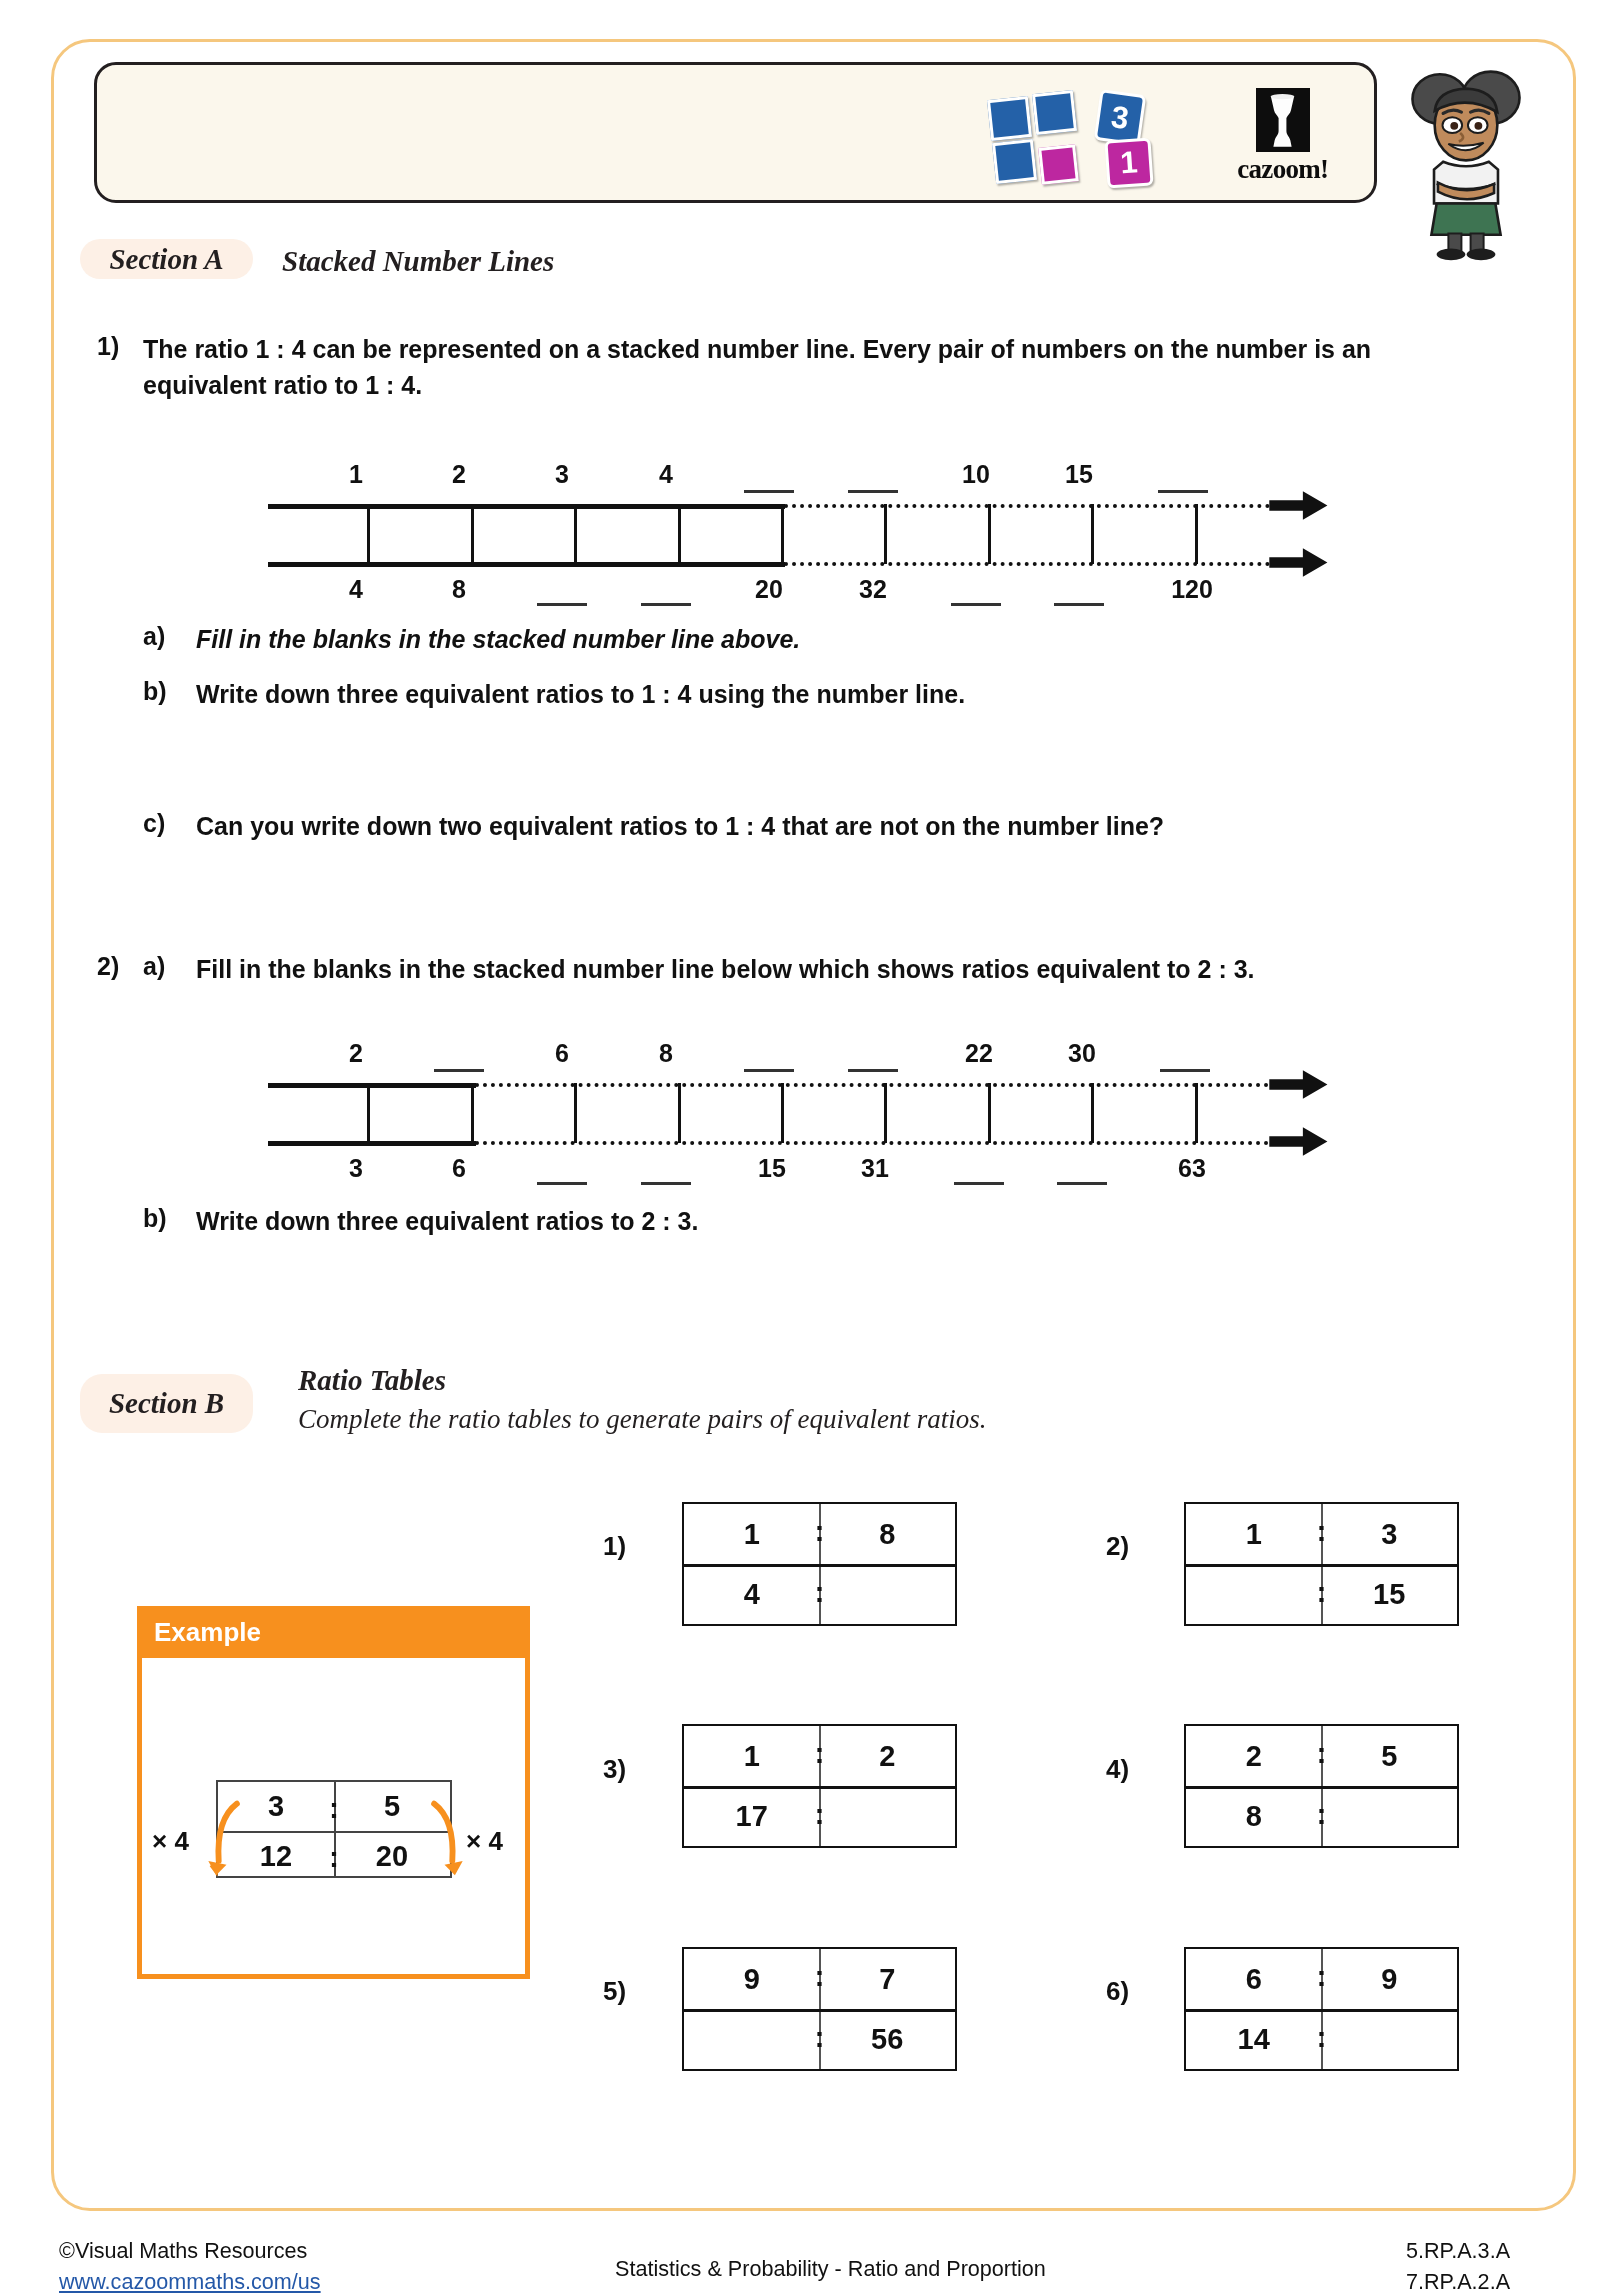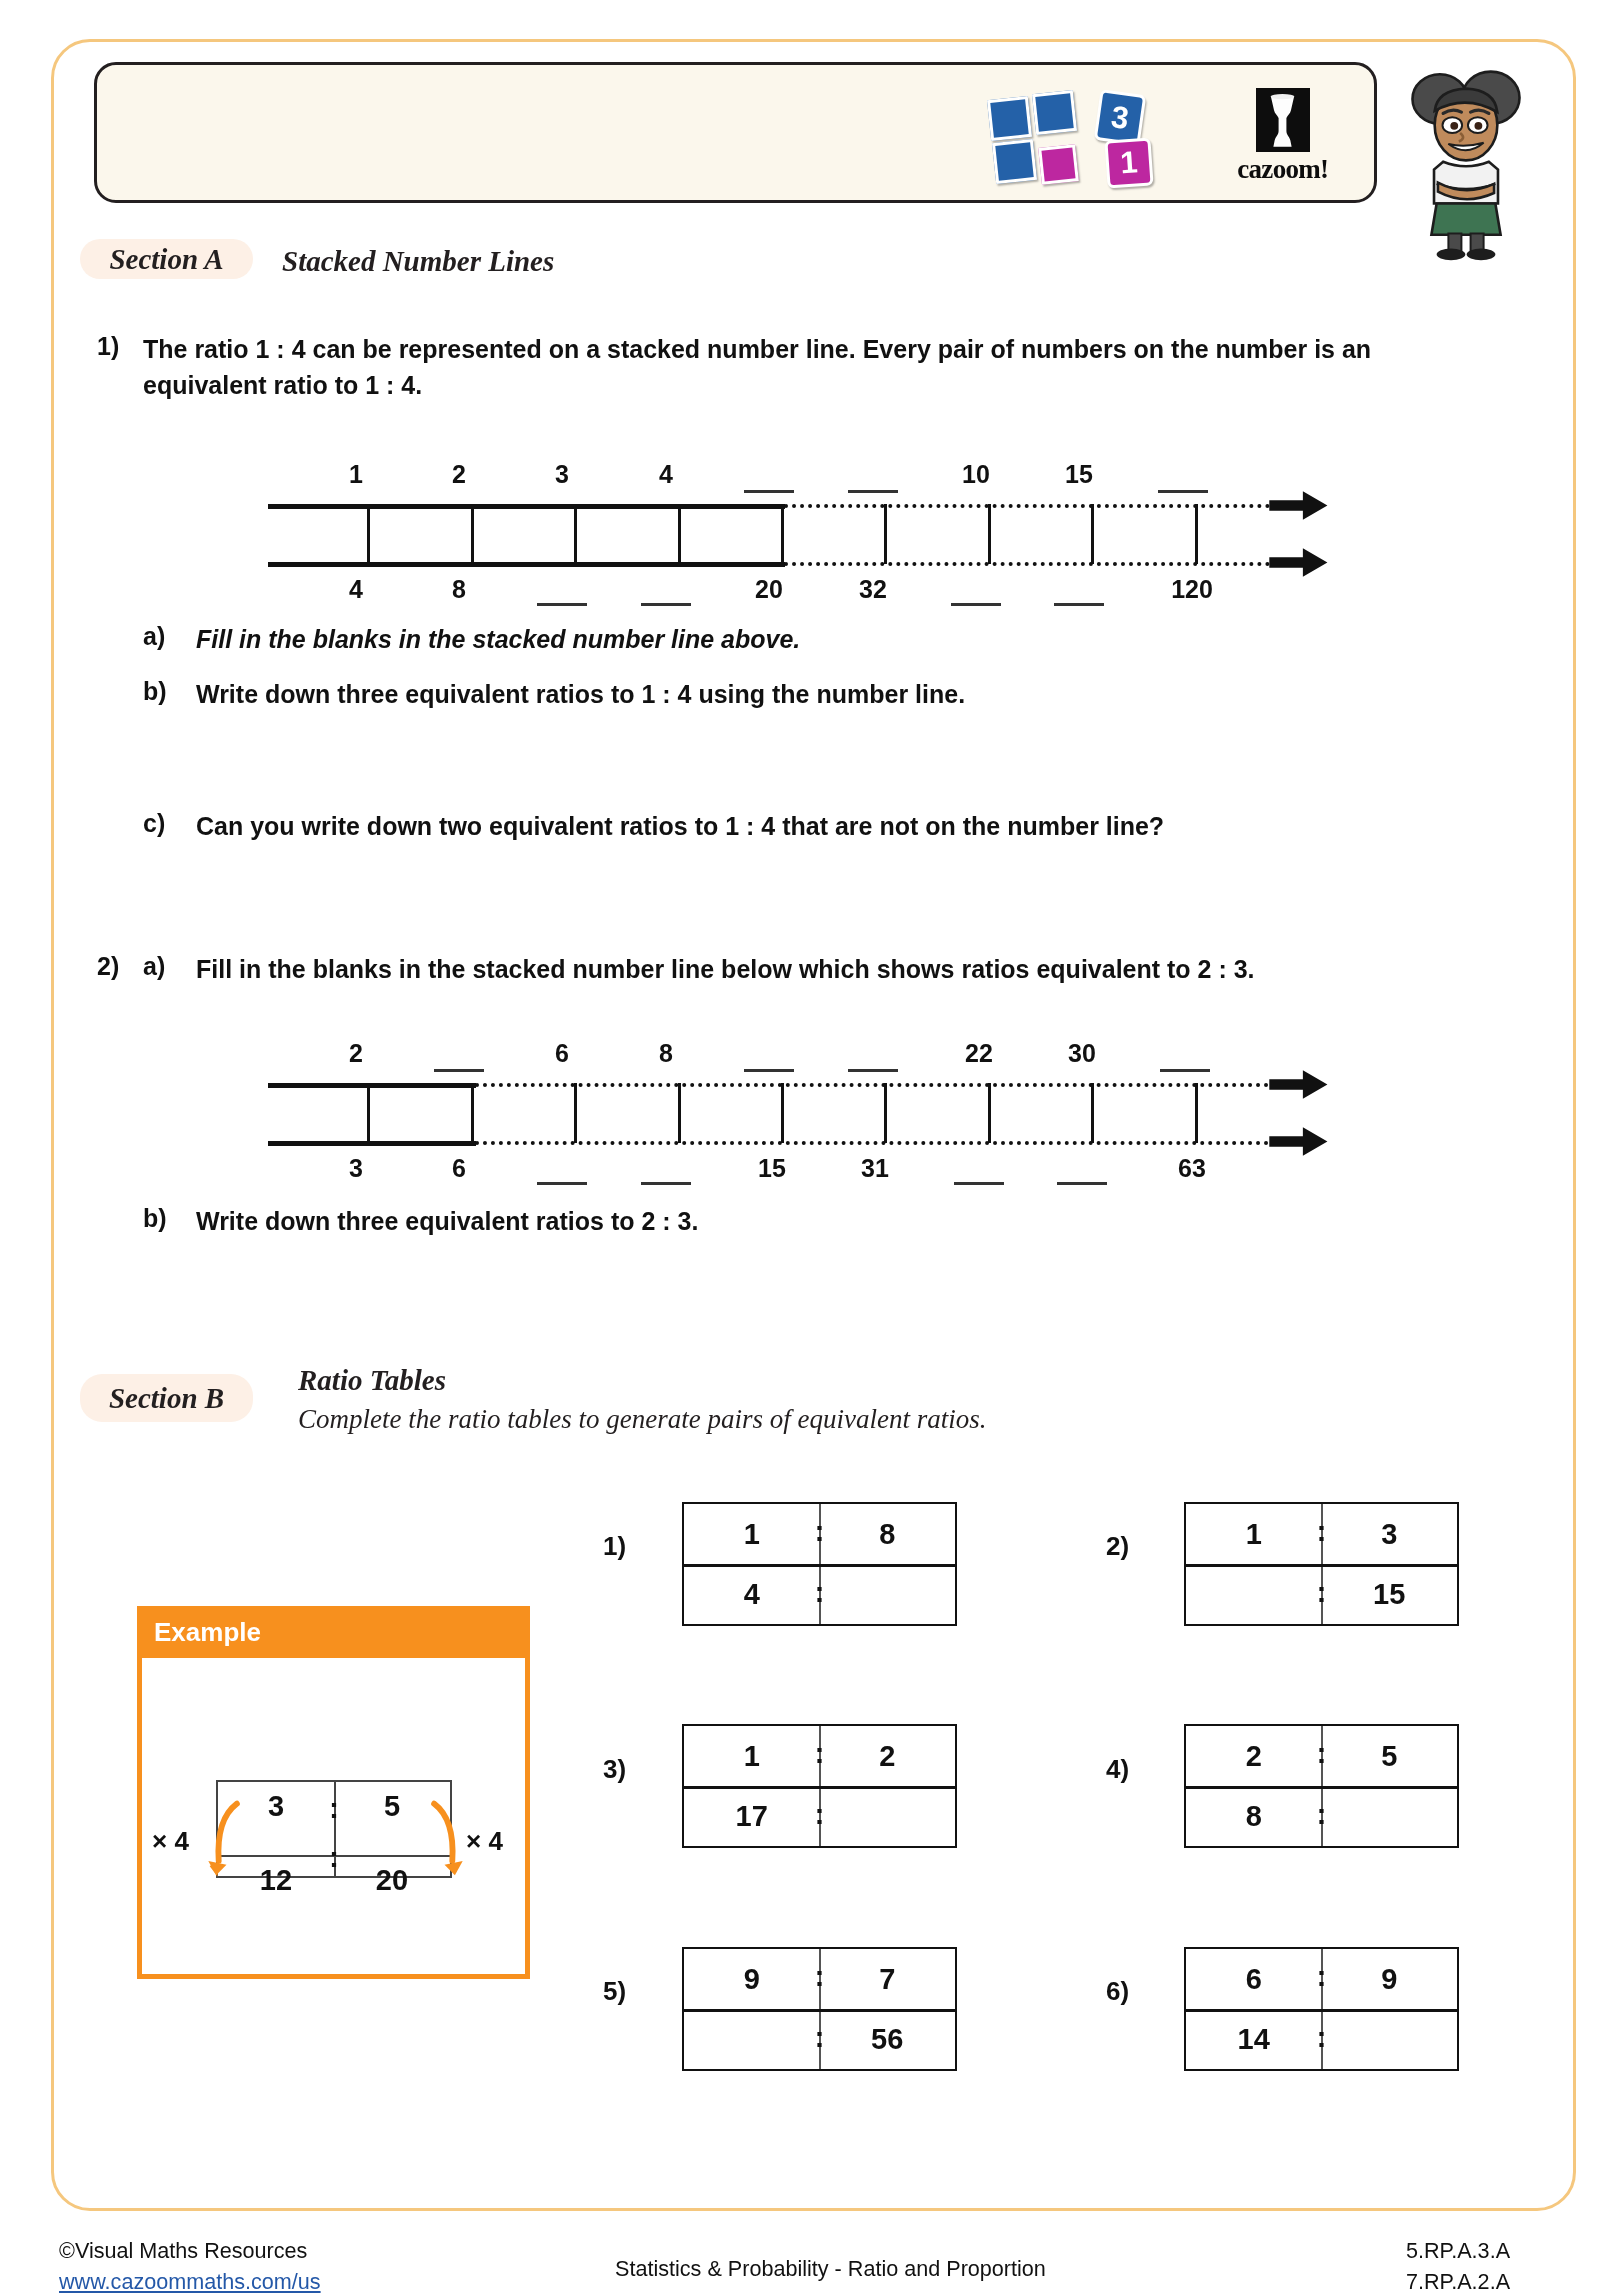--- a/index.html
+++ b/index.html
@@ -129,21 +129,21 @@
     background:#f7901e;
     color:#fff; font-size:26px; font-weight:700;
     display:flex; align-items:center; padding-left:17px;
   }
   .ex-table{
     position:absolute; left:216px; top:1780px;
     width:236px; height:98px;
     border:2px solid #444;
   }
   .ex-table .row{ position:absolute; left:0; width:100%; height:49px; display:flex; }
-  .ex-table .row.r2{ top:49px; border-top:2px solid #444;margin-top:24px; }
+  .ex-table .row.r2{ top:49px; border-top:2px solid #444; }
   .ex-cell{ width:50%; display:flex; align-items:center; justify-content:center;
             font-size:29px; font-weight:700; color:#111; }
   .ex-vline{ position:absolute; left:50%; top:0; width:2px; height:100%; background:#444; }
   .ex-colon{ position:absolute; left:50%; transform:translateX(-50%);
              font-size:30px; font-weight:700; color:#111; }
   .ex-mult{ position:absolute; font-size:26px; font-weight:700; color:#111; }
 
   
   .rt{ position:absolute; width:275px; height:124px; border:2.6px solid #111; }
   .rt .rt-mid{ position:absolute; left:0; top:50%; width:100%; height:2.6px; background:#111; }
@@ -343,21 +343,21 @@
   <div class="arrow" style="left:1001px; top:115px;">
     <svg width="60" height="31" viewBox="0 0 92 48">
         <path d="M0 16 h52 v-14 l38 22 l-38 22 v-14 h-52z" fill="#111"></path>
       </svg>
   </div>
 </div>
 
 <div class="qnum" style="left:143px; top:1204px;">b)</div>
 <div class="qtext" style="left:196px; top:1204px; width:1178px;">Write down three equivalent ratios to 2 : 3.</div>
 
-<div class="section-pill" style="left:80px; top:1374px; width:173px; height:48px;">Section B</div>
+<div class="section-pill" style="left:80px; top:1374px; width:173px; height:59px;">Section B</div>
 <div class="section-sub" style="left:298px; top:1364px;">Ratio Tables</div>
 <div class="section-sub2" style="left:298px; top:1404px;">Complete the ratio tables to generate pairs of equivalent ratios.</div>
 
 <div class="example-box"></div>
 <div class="example-head">
   <span>Example</span>
 </div>
 
 <div class="ex-mult" style="left:152px; top:1826px;">× 4</div>
 <div class="ex-mult" style="left:466px; top:1826px;">× 4</div>

